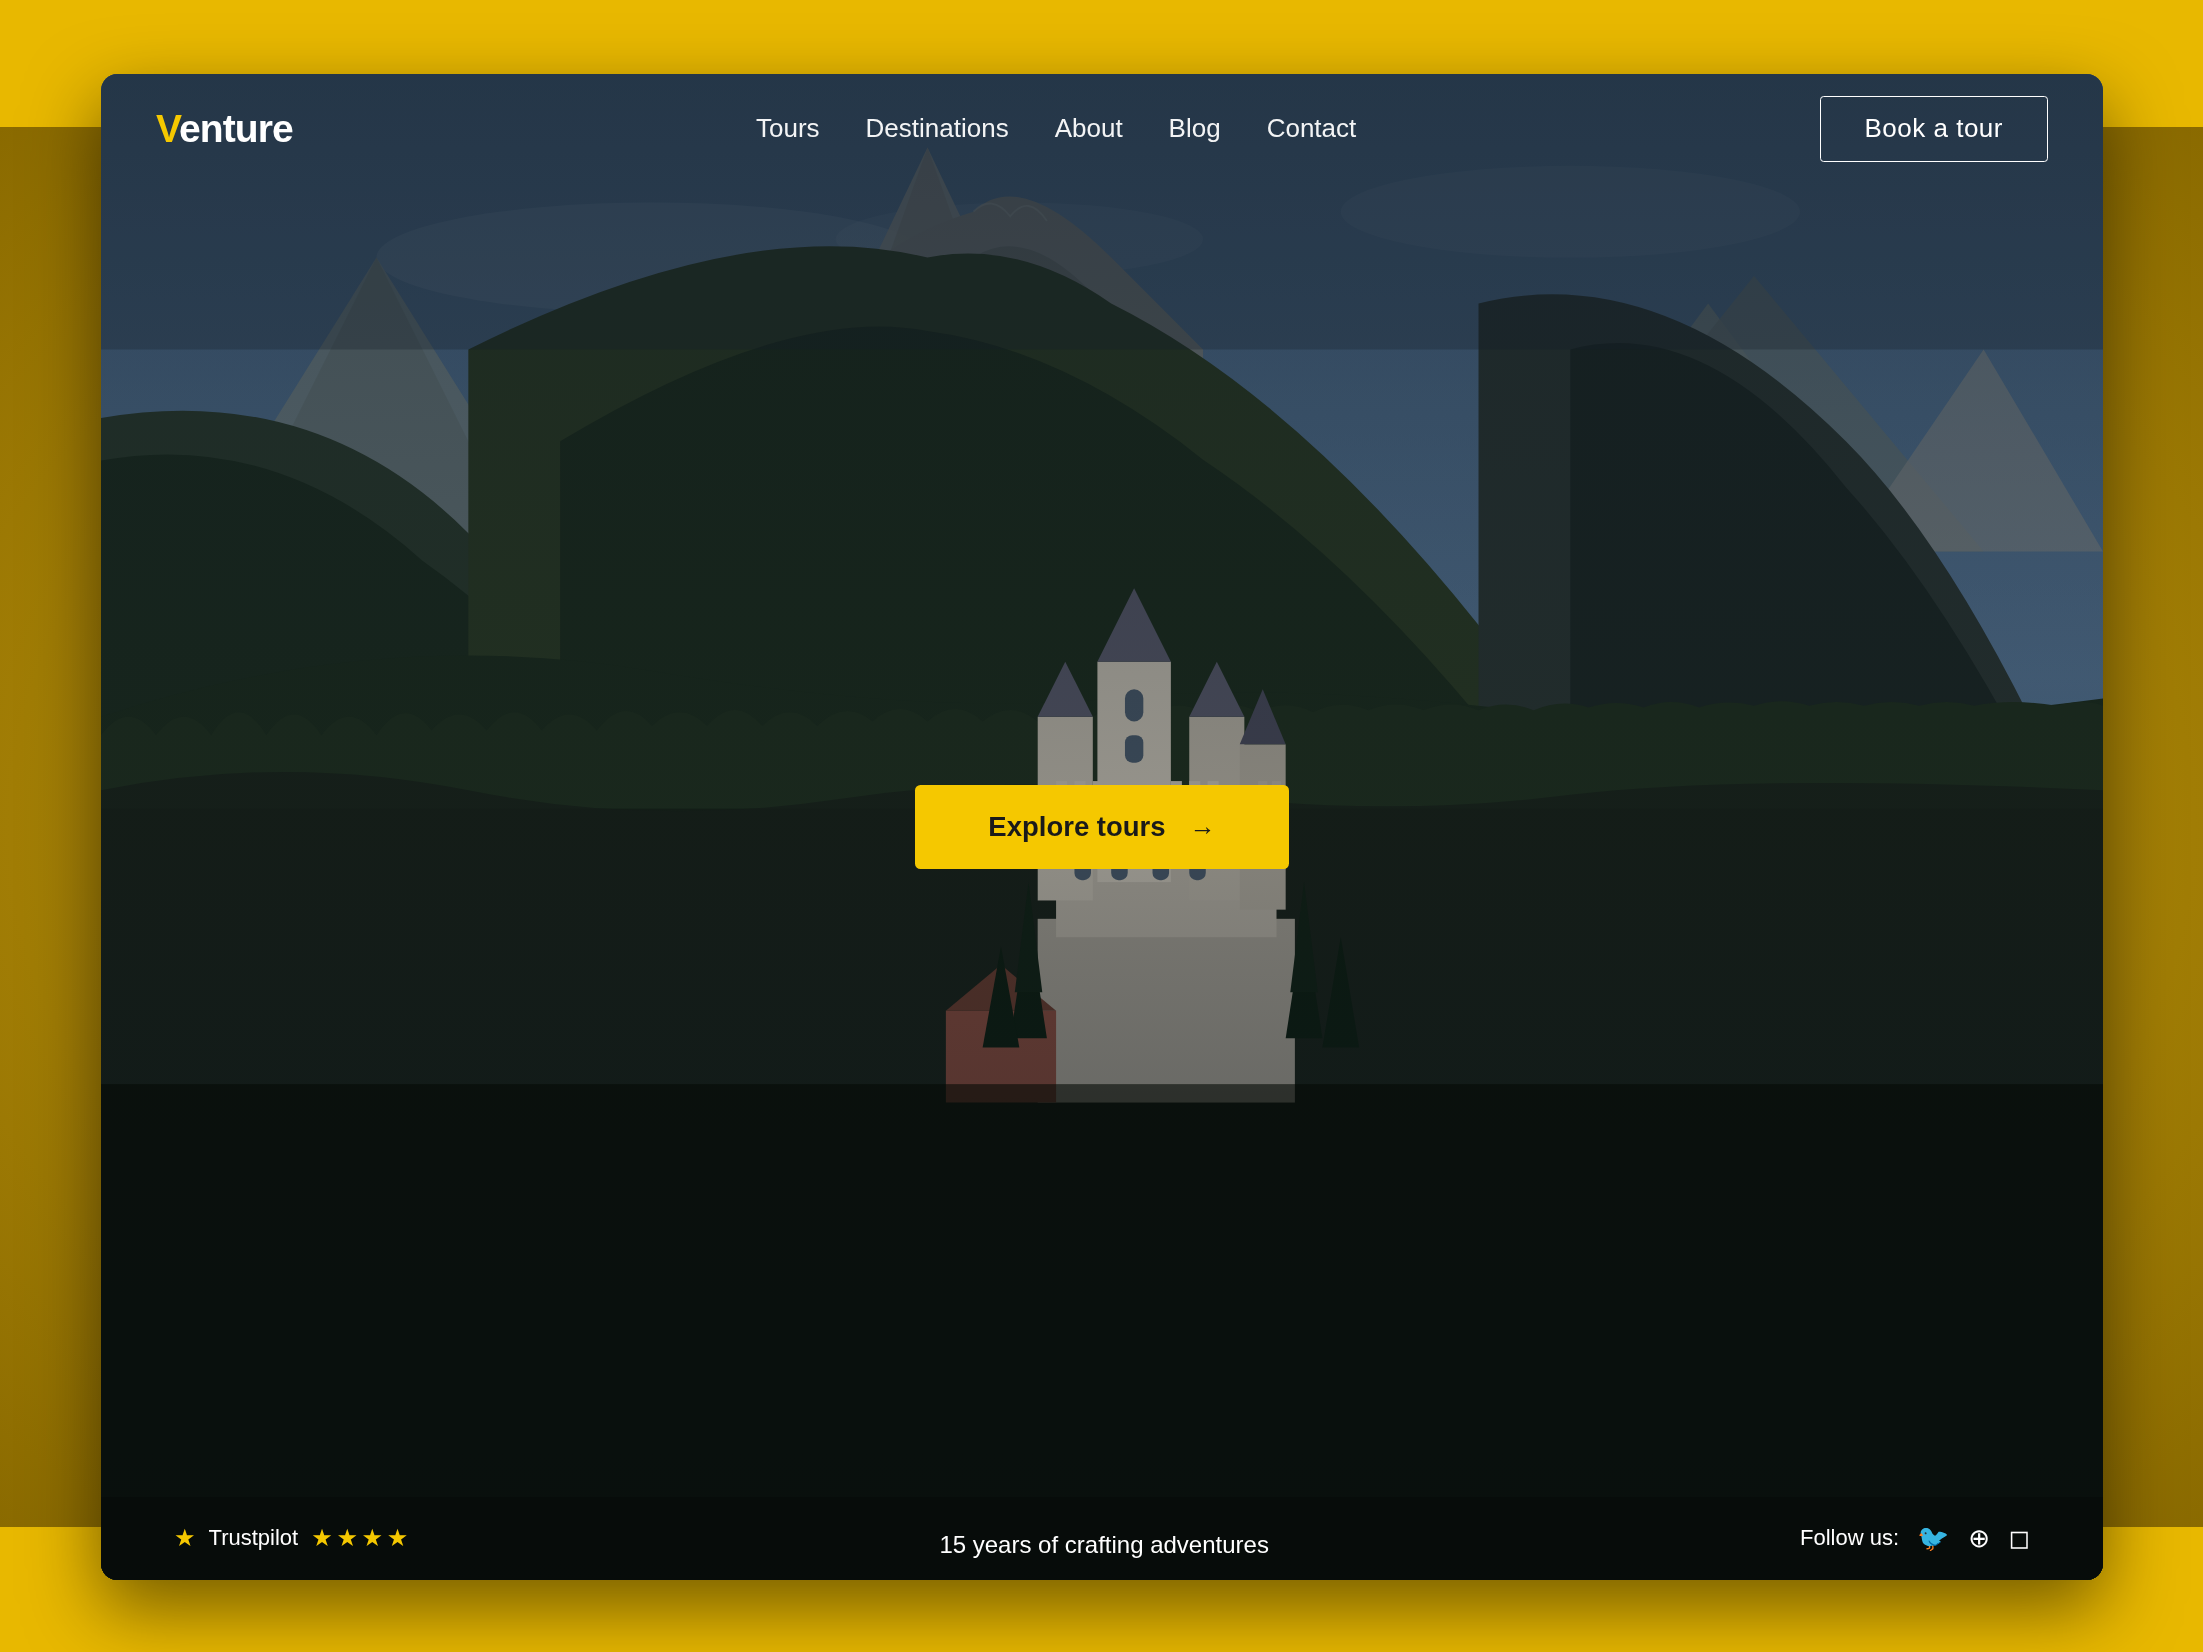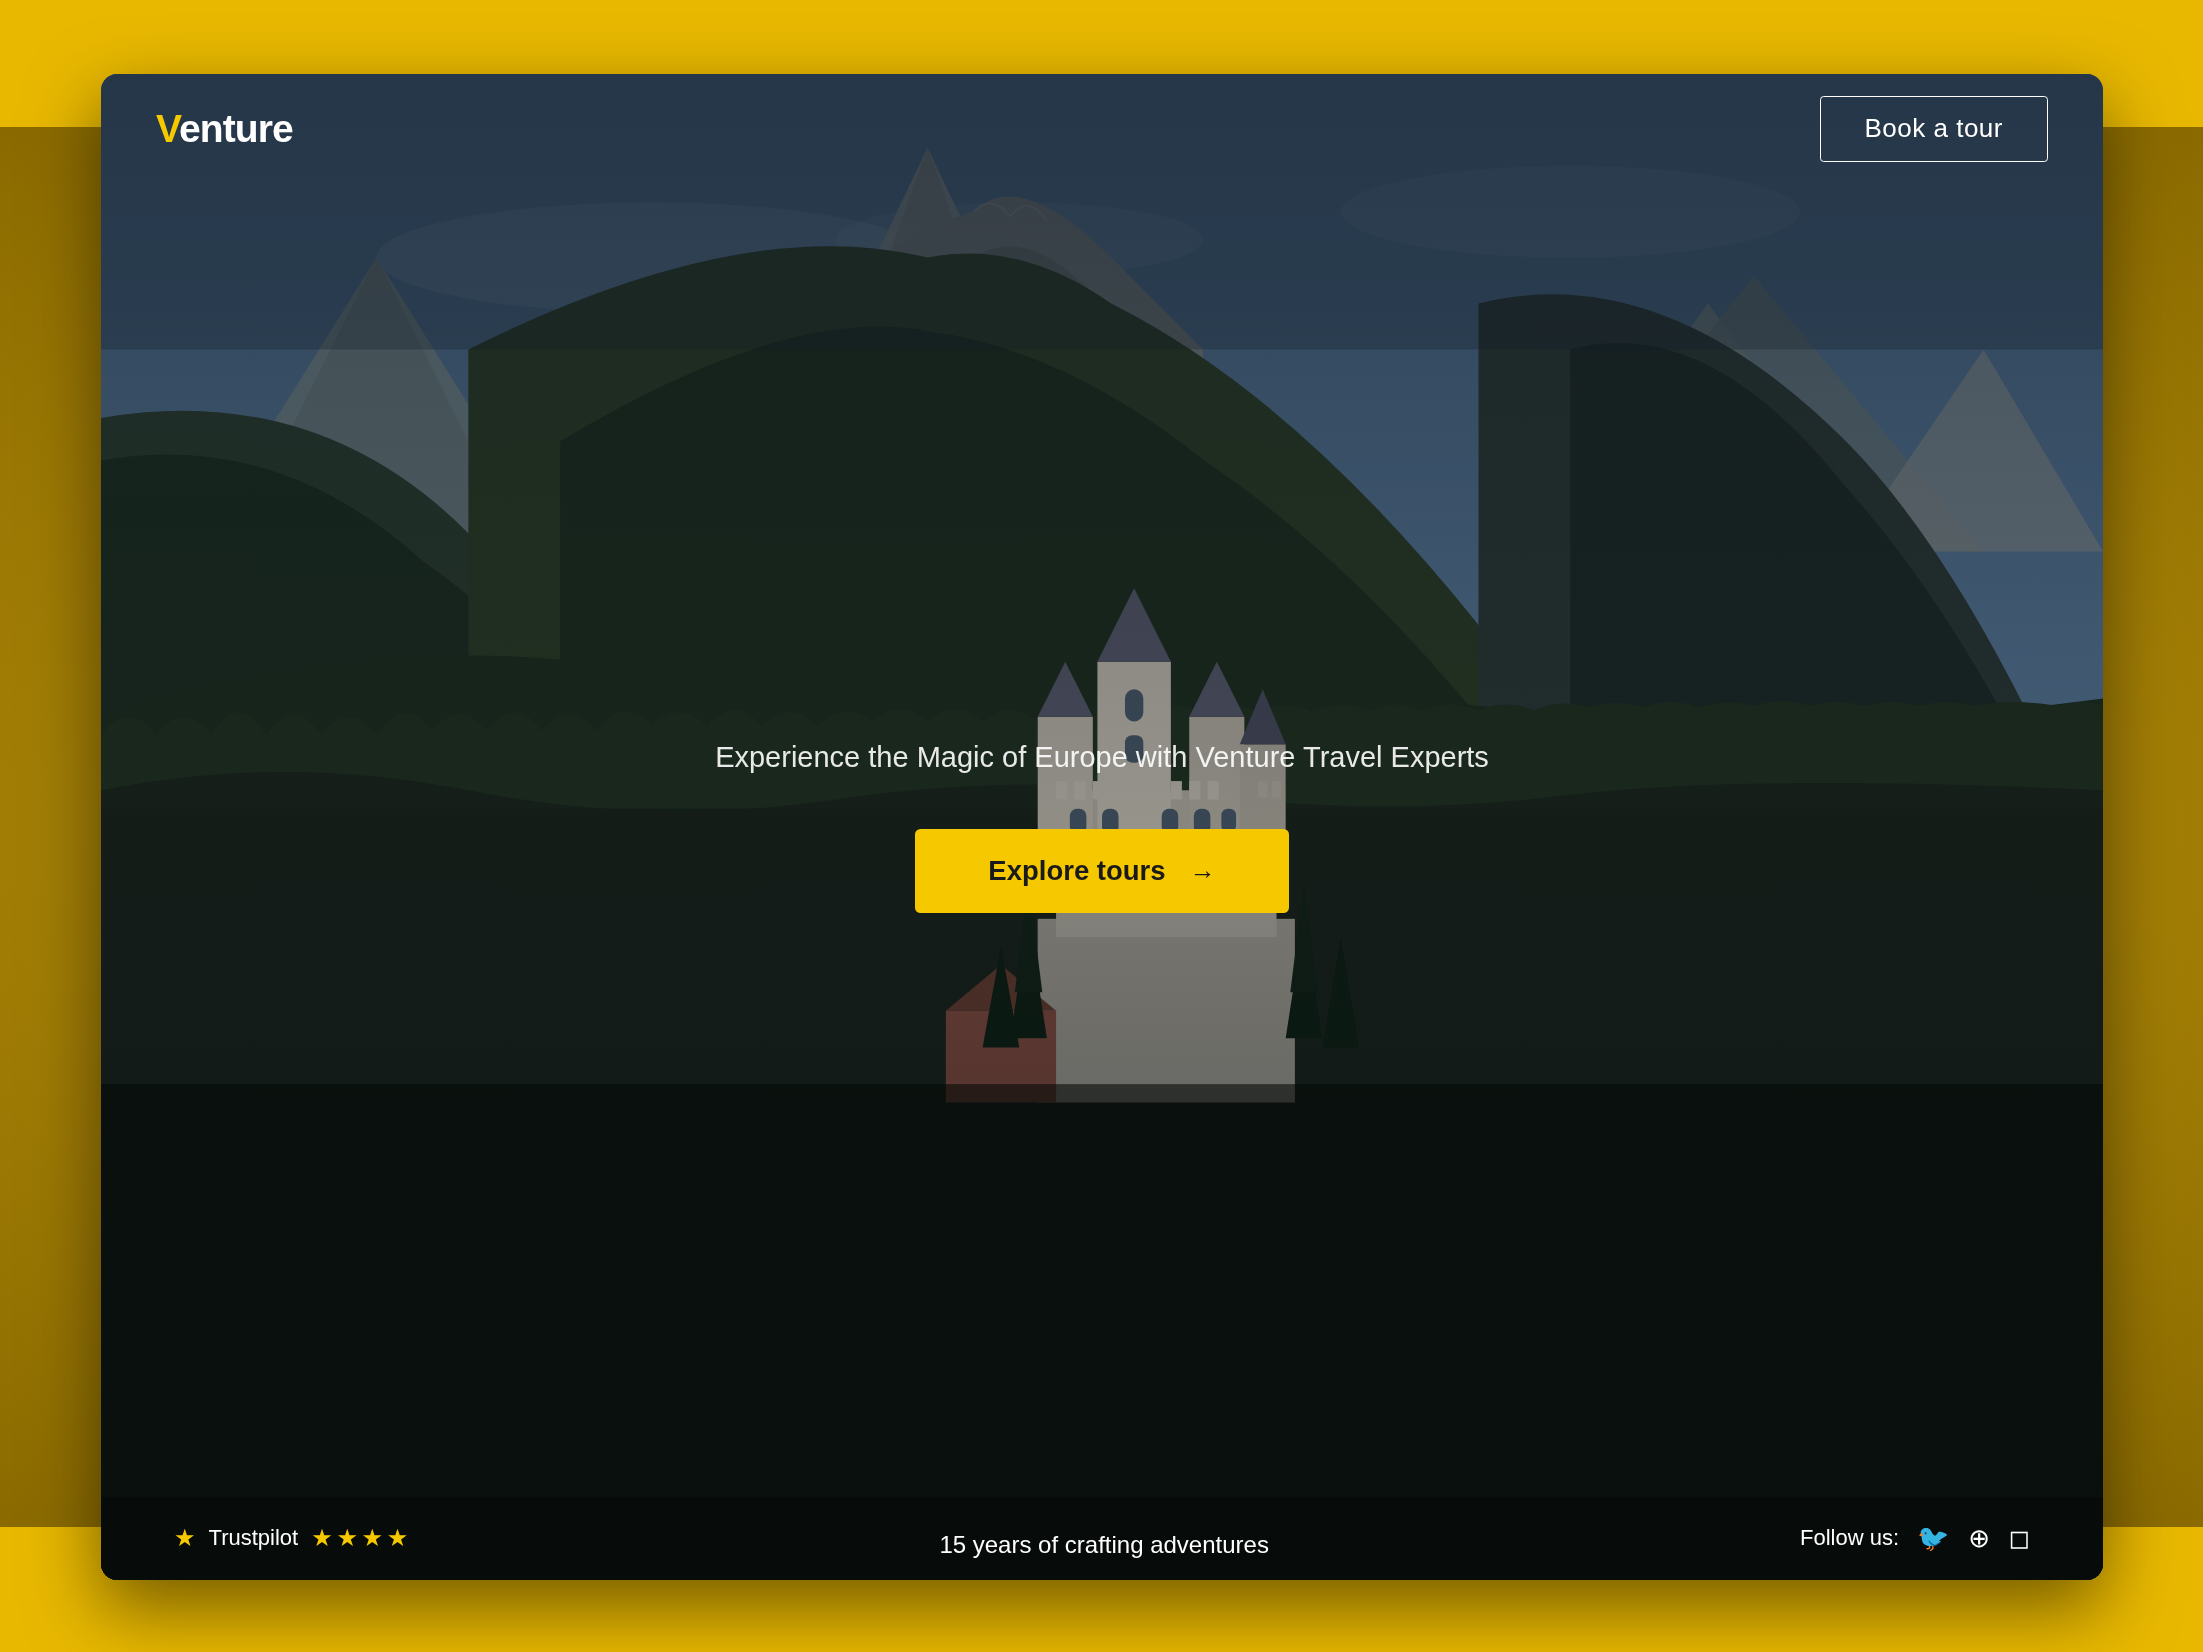--- a/index.html
+++ b/index.html
@@ -358,25 +358,41 @@
 
         <rect x="0" y="1100" width="2180" height="540" fill="rgba(5,10,5,0.6)"></rect>
 
         <rect x="0" y="0" width="2180" height="300" fill="rgba(20,30,40,0.3)"></rect>
       </svg>
 
       <nav class="navbar">
         <div class="logo">
           <span class="logo-v">V</span><span>enture</span>
         </div>
+        <ul class="nav-links">
+          <li>
+            <a>Tours</a>
+          </li>
+          <li>
+            <a>Destinations</a>
+          </li>
+          <li>
+            <a>About</a>
+          </li>
+          <li>
+            <a>Blog</a>
+          </li>
+          <li>
+            <a>Contact</a>
+          </li>
+        </ul>
         <button class="btn-book">Book a tour</button>
       </nav>
 
       <div class="hero-content">
-        <p class="hero-subtitle">Experience the Magic of Europe with Venture Travel Experts</p>
         <button class="btn-explore">
           <span>Explore tours</span>
           <span class="arrow-icon">→</span>
         </button>
       </div>
 
       <div class="footer-bar">
         <div class="trustpilot">
           <span class="trust-star">★</span>
           <span>Trustpilot</span>

